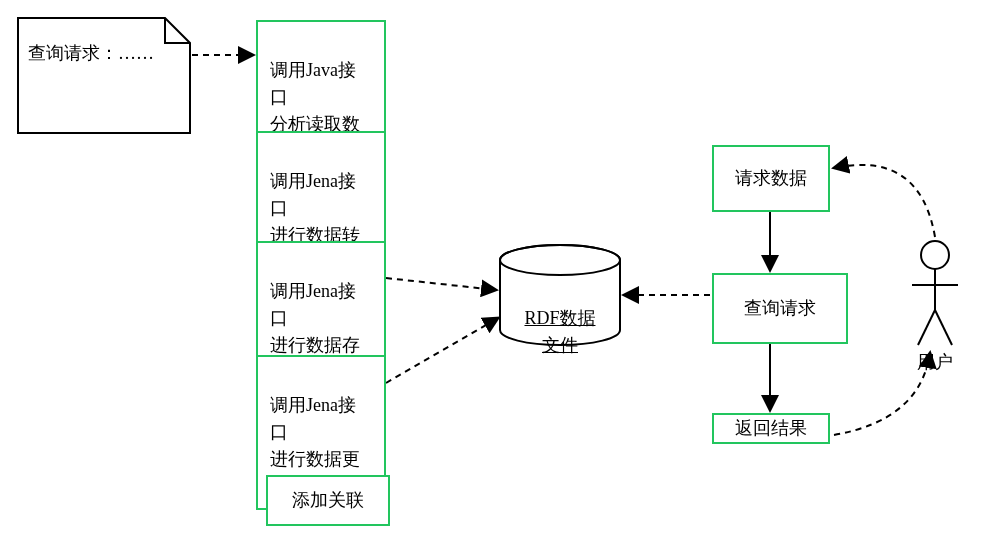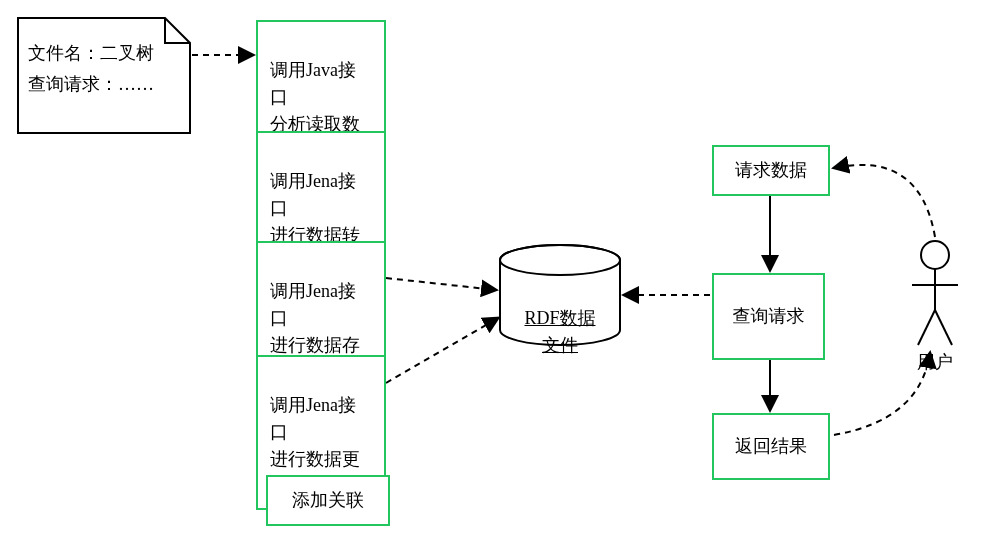--- a/index.html
+++ b/index.html
@@ -77,21 +77,20 @@
 
   <line x1="770" y1="320" x2="770" y2="410" stroke="#000" stroke-width="2" marker-end="url(#arrow)"></line>
 
   <path d="M 935 237 Q 920 150 834 168" fill="none" stroke="#000" stroke-width="2" stroke-dasharray="6,5" marker-end="url(#arrow)"></path>
 
   <path d="M 834 435 Q 920 420 930 353" fill="none" stroke="#000" stroke-width="2" stroke-dasharray="6,5" marker-end="url(#arrow)"></path>
 </svg>
 
 <div style="position:absolute; left:28px; top:28px; width:155px; line-height:1.7;">
   <div style="height:10px;"></div>
-  <div>文件名：二叉树</div>
   <div>查询请求：……</div>
 </div>
 
 <div class="node multi-line" style="left:256px; top:20px; width:130px;">
   <span>调用Java接口
 分析读取数据</span>
 </div>
 
 <div class="node multi-line" style="left:256px; top:131px; width:130px;">
   <span>调用Jena接口
@@ -110,27 +109,27 @@
 
 <div class="node center-text" style="left:266px; top:475px; width:124px; padding:10px 24px;">
   <span>添加关联</span>
 </div>
 
 <div class="multi-line center-text" style="position:absolute; left:510px; top:278px; width:100px; line-height:1.5;text-decoration:underline;">
   <span>RDF数据
 文件</span>
 </div>
 
-<div class="node center-text" style="left:712px; top:145px; width:118px; padding:10px 12px;">
+<div class="node center-text" style="left:712px; top:145px; width:118px; padding:18px 12px;">
   <span>请求数据</span>
 </div>
 
-<div class="node center-text" style="left:712px; top:273px; width:113px; padding:28px 12px;">
+<div class="node center-text" style="left:712px; top:273px; width:136px; padding:20px 12px;">
   <span>查询请求</span>
 </div>
 
-<div class="node center-text" style="left:712px; top:413px; width:118px; padding:18px 12px;">
+<div class="node center-text" style="left:712px; top:413px; width:118px; padding:0 12px;">
   <span>返回结果</span>
 </div>
 
 <div class="center-text" style="position:absolute; left:910px; top:350px; width:50px;text-align:center;">
   <span>用户</span>
 </div>
 
 </body></html>

